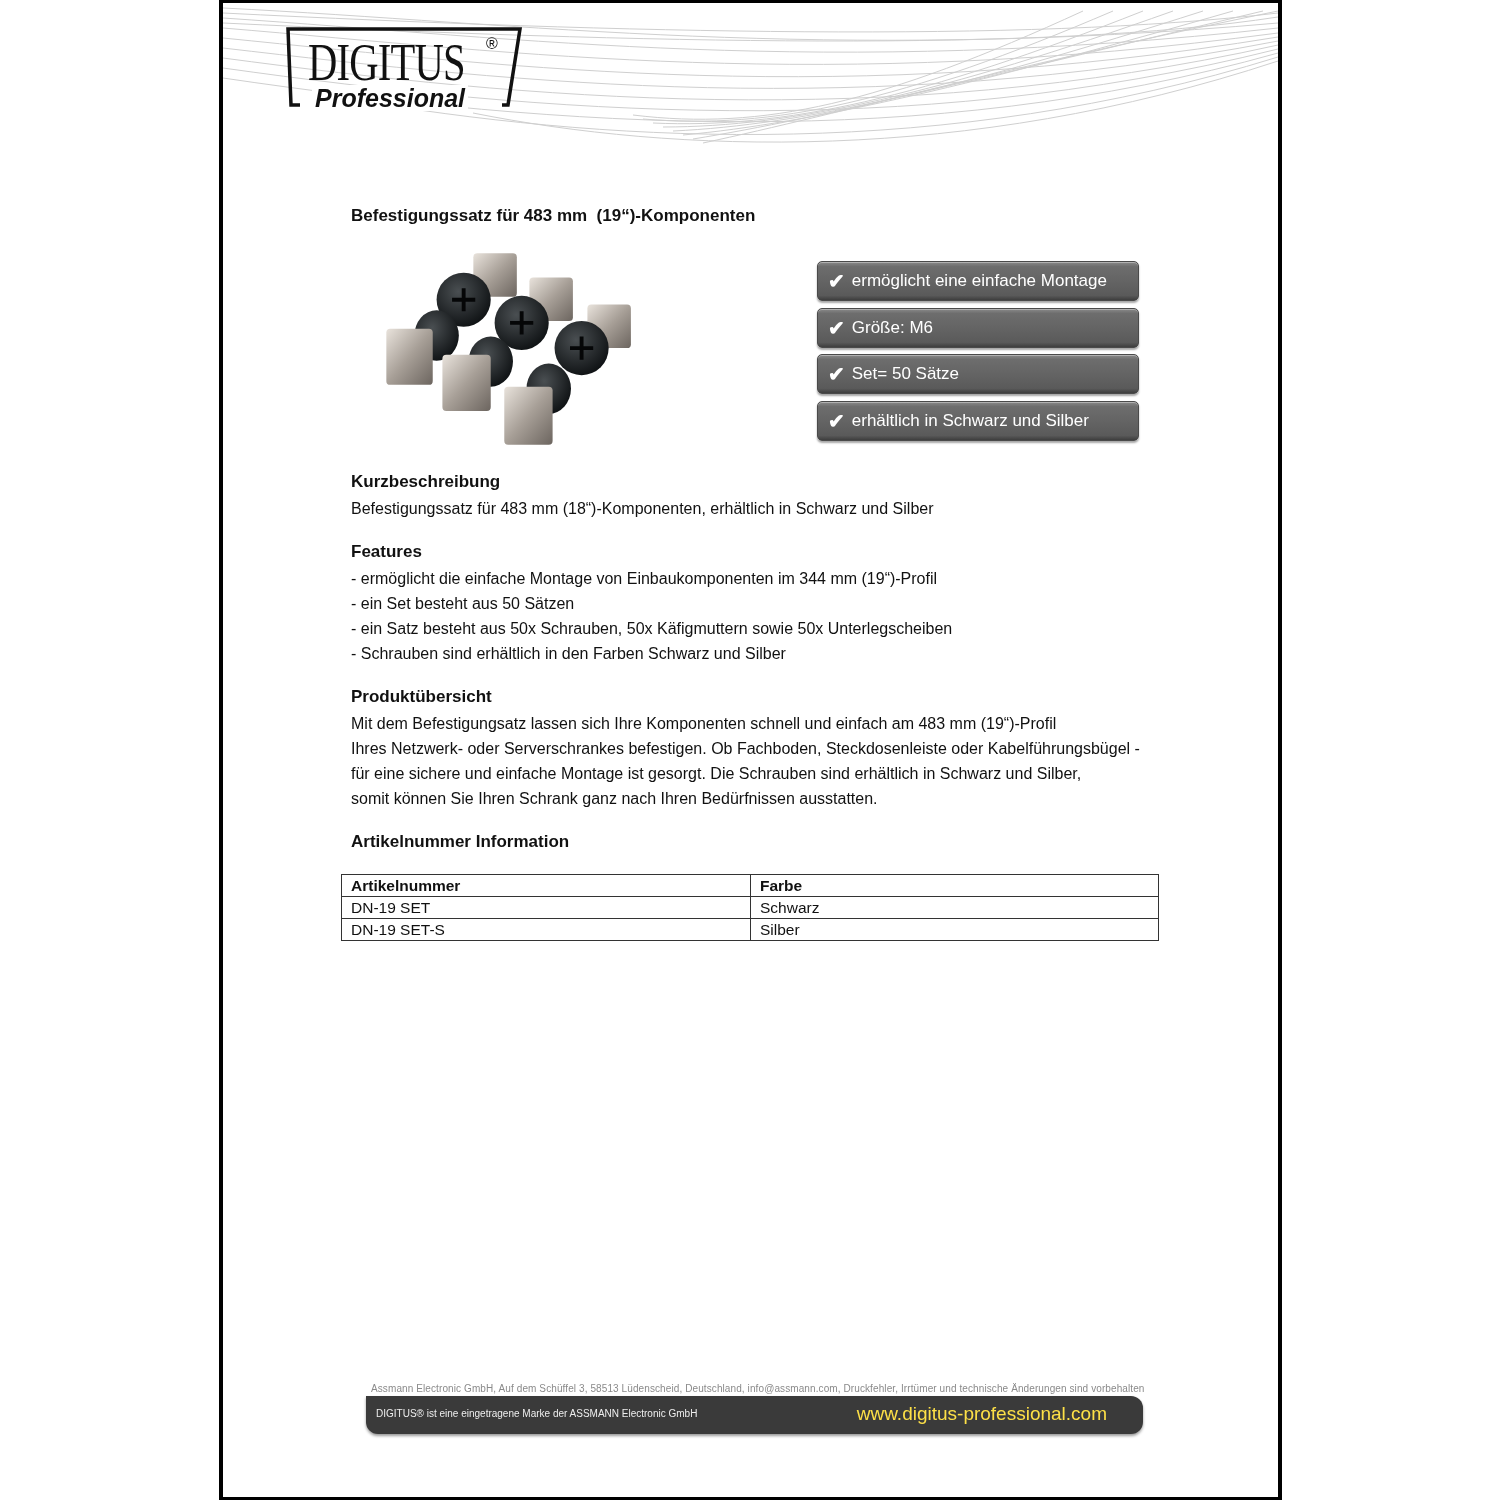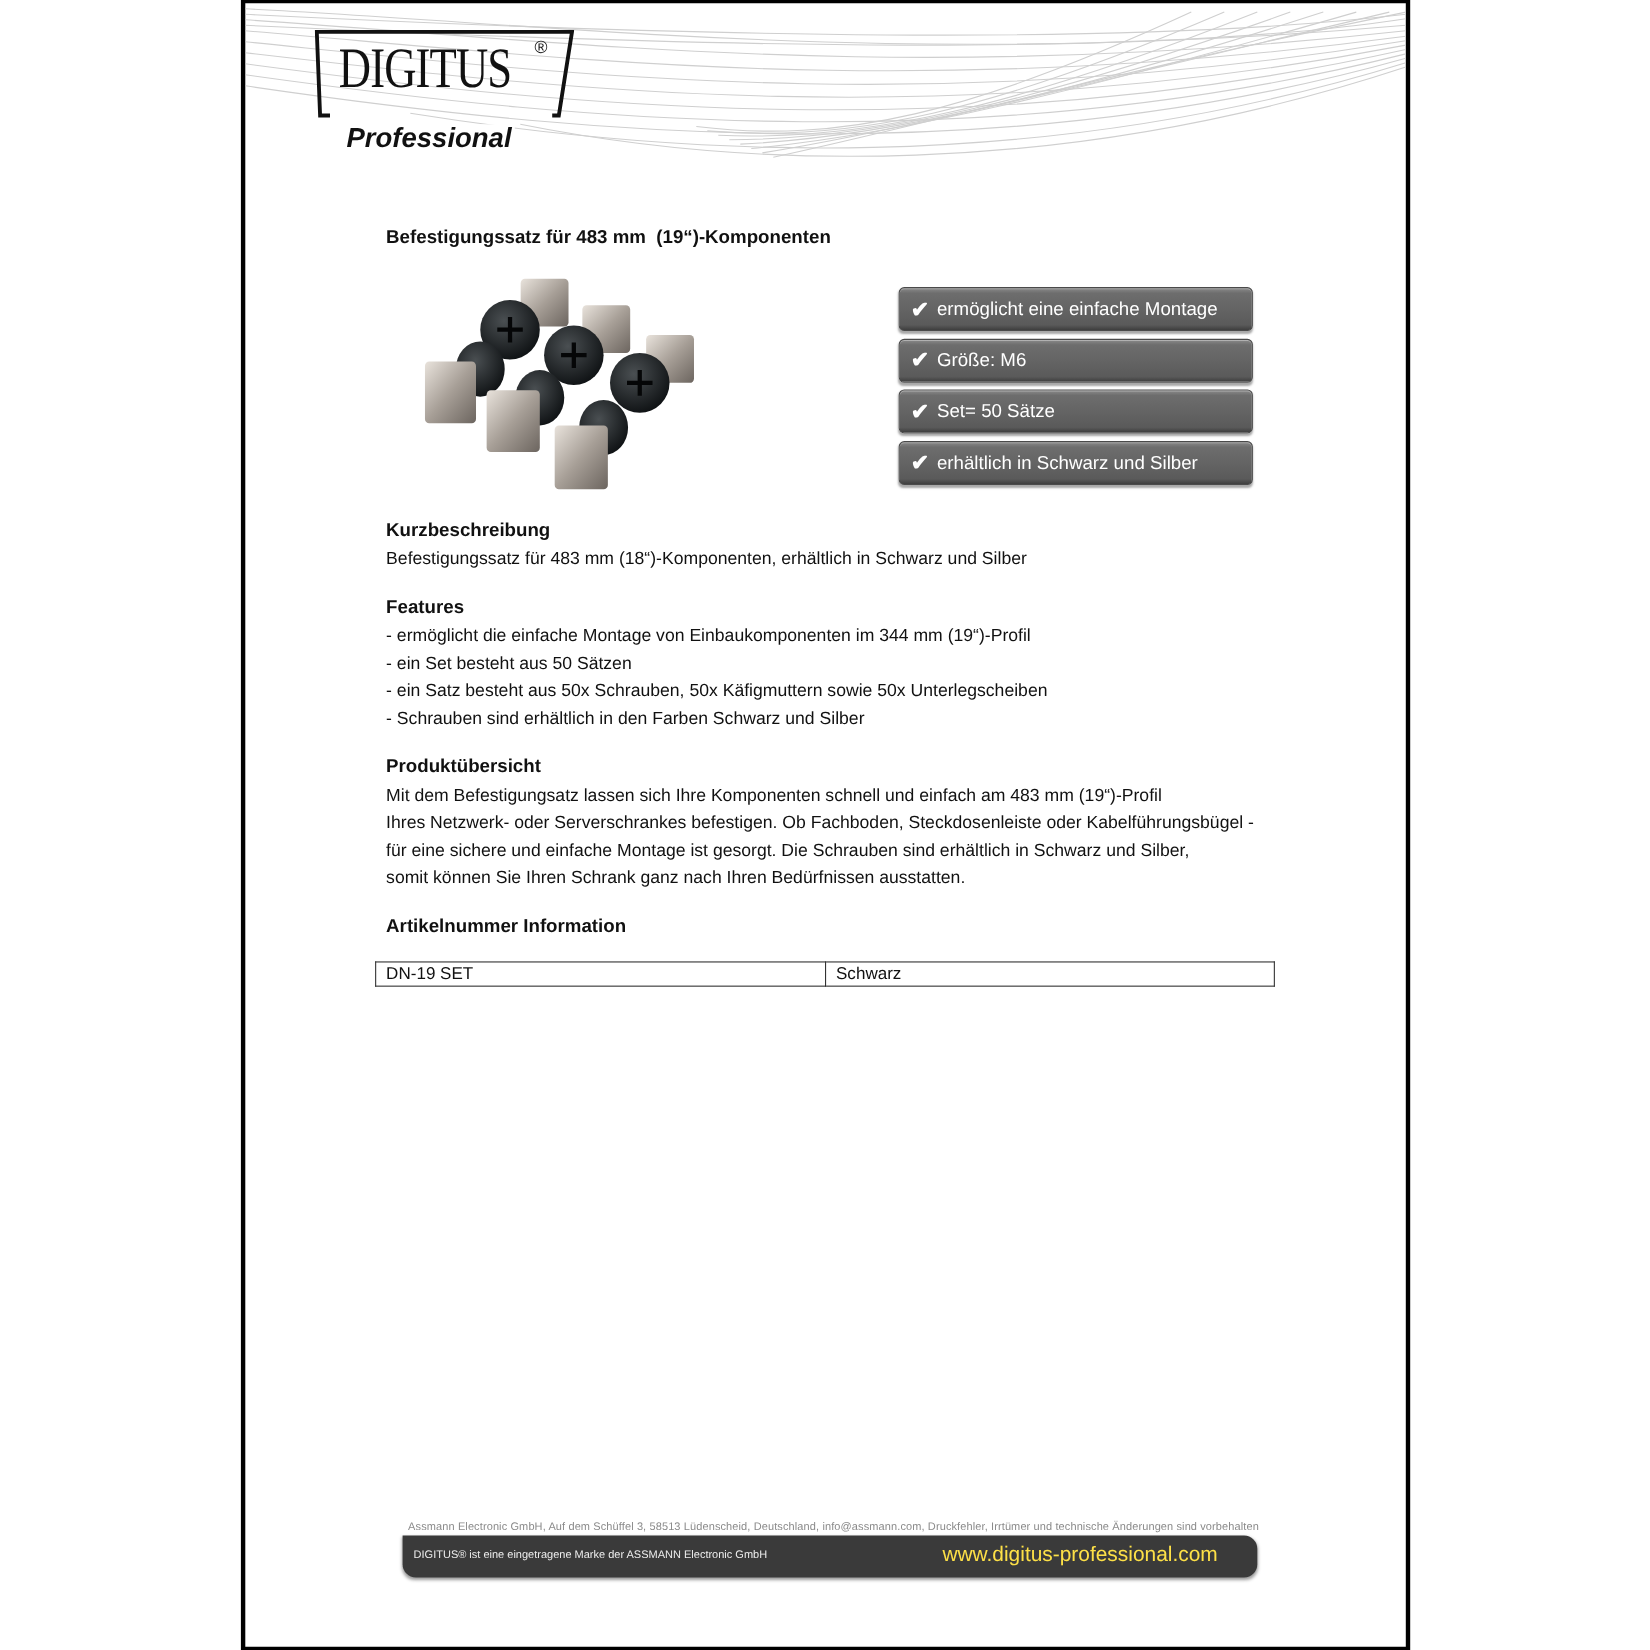--- a/index.html
+++ b/index.html
@@ -3,21 +3,21 @@
   <meta charset="utf-8">
   <style>
     html, body { margin:0; padding:0; background:#fff; }
     body { width:1500px; height:1500px; position:relative; overflow:hidden; font-family:"Liberation Sans", sans-serif; color:#111; }
     .page { position:absolute; left:219px; top:0; width:1055px; height:1494px; border:4px solid #000; border-top-width:3px; background:#fff; overflow:hidden; }
     .waves { position:absolute; left:0; top:0; width:1055px; height:170px; }
     .logo { position:absolute; left:63px; top:24px; width:236px; height:84px; }
     .logo .frame { position:absolute; left:0; top:0; width:100%; height:100%; }
     .logo .brand { position:absolute; left:22px; top:6px; font-family:"Liberation Serif", serif; font-size:52px; letter-spacing:-1px; transform:scaleX(0.78); transform-origin:left top; color:#111; line-height:60px; }
     .logo .reg { position:absolute; left:200px; top:8px; font-size:16px; }
-    .logo .sub { position:absolute; left:26px; top:58px; font-size:25px; font-weight:bold; font-style:italic; color:#111; background:#fff; padding:0 3px; line-height:26px;margin-top:28px; }
+    .logo .sub { position:absolute; left:26px; top:58px; font-size:25px; font-weight:bold; font-style:italic; color:#111; background:#fff; padding:0 3px; line-height:26px; }
 
     .content { position:absolute; left:128px; top:0; width:820px; }
     .title { position:absolute; top:203px; left:0; font-weight:bold; font-size:17px; white-space:pre; }
     .product-img { position:absolute; left:16px; top:238px; width:290px; height:218px; }
     .badges { position:absolute; left:466px; top:258px; width:322px; }
     .badge { height:40px; margin-bottom:6.5px; border-radius:5px; background:linear-gradient(#8a8a8a 0%, #6d6d6d 12%, #646464 50%, #5a5a5a 88%, #3e3e3e 100%); box-shadow:0 2px 2px rgba(0,0,0,0.35), inset 0 1px 0 rgba(255,255,255,0.35); color:#fff; font-size:17px; display:flex; align-items:center; padding-left:10px; box-sizing:border-box; border:1px solid #4a4a4a; }
     .badge .check { font-size:20px; margin-right:7px; font-weight:bold; }
     .h { position:absolute; left:0; font-weight:bold; font-size:17px; }
     .p { position:absolute; left:0; font-size:16px; line-height:25px; white-space:nowrap; }
     table.art { position:absolute; left:-10px; top:871px; width:818px; border-collapse:collapse; font-size:15.5px; }
@@ -134,23 +134,31 @@
     <div class="h" style="top:684px">Produktübersicht</div>
     <div class="p" style="top:708px">Mit dem Befestigungsatz lassen sich Ihre Komponenten schnell und einfach am 483 mm (19“)-Profil</div>
     <div class="p" style="top:733px">Ihres Netzwerk- oder Serverschrankes befestigen. Ob Fachboden, Steckdosenleiste oder Kabelführungsbügel -</div>
     <div class="p" style="top:758px">für eine sichere und einfache Montage ist gesorgt. Die Schrauben sind erhältlich in Schwarz und Silber,</div>
     <div class="p" style="top:783px">somit können Sie Ihren Schrank ganz nach Ihren Bedürfnissen ausstatten.</div>
 
     <div class="h" style="top:829px">Artikelnummer Information</div>
 
     <table class="art">
       <tbody>
+          <tr>
+        <th>Artikelnummer</th>
+        <th>Farbe</th>
+      </tr>
       <tr>
         <td>DN-19 SET</td>
         <td>Schwarz</td>
+      </tr>
+      <tr>
+        <td>DN-19 SET-S</td>
+        <td>Silber</td>
       </tr>
     </tbody>
       </table>
   </div>
 
   <div class="footer-note">Assmann Electronic GmbH, Auf dem Schüffel 3, 58513 Lüdenscheid, Deutschland, info@assmann.com, Druckfehler, Irrtümer und technische Änderungen sind vorbehalten</div>
   <div class="footer-bar">
     <span class="left">DIGITUS® ist eine eingetragene Marke der ASSMANN Electronic GmbH</span>
     <span class="right">www.digitus-professional.com</span>
   </div>

